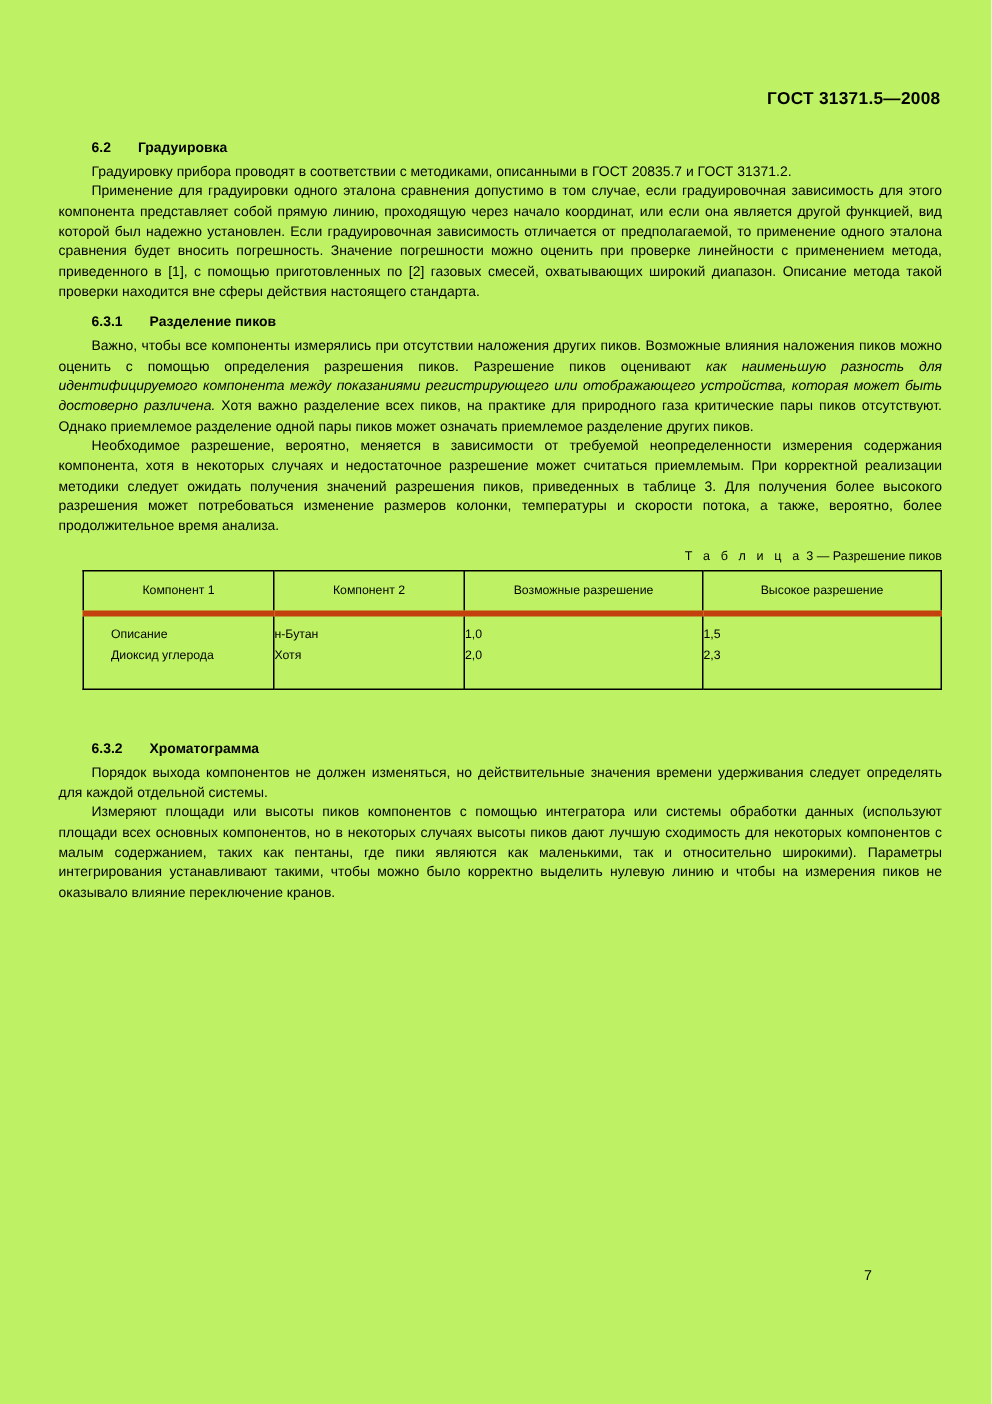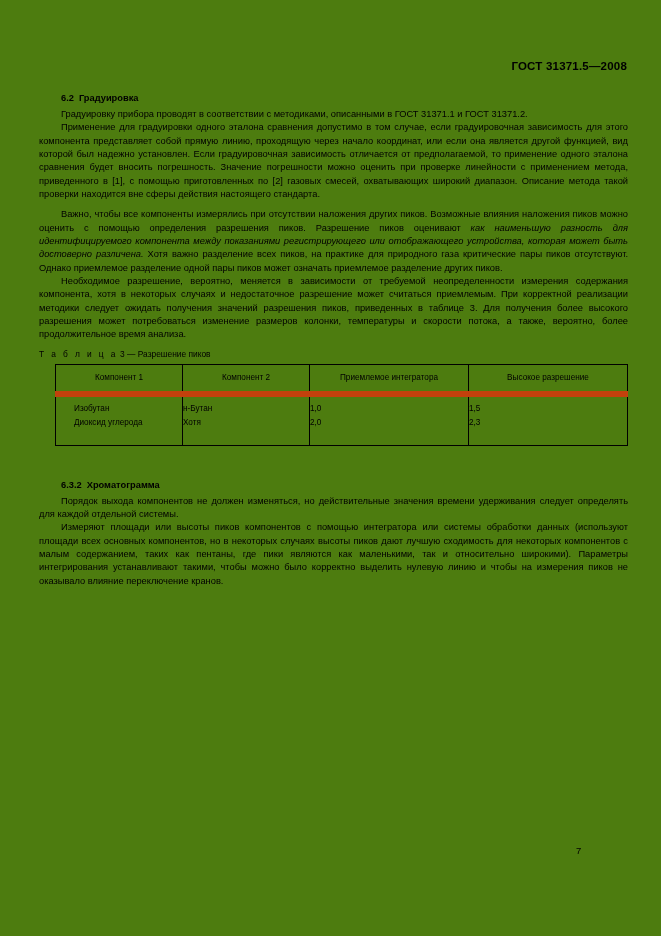--- a/index.html
+++ b/index.html
@@ -9,21 +9,21 @@
     background: #ffffff;
   }
   body {
     font-family: "Liberation Sans", sans-serif;
     color: #000000;
   }
   .page {
     position: relative;
     width: 661px;
     height: 936px;
-    background: #4d7c0f;
+    background: #bef264;
     overflow: hidden;
     box-sizing: border-box;
   }
 
   
   .page-header {
     position: absolute;
     top: 60px;
     right: 34px;
     font-size: 11.5px;
@@ -50,21 +50,21 @@
   .h2 {
     margin-top: 0;
     margin-bottom: 2px;
     padding-left: 22px;
   }
   .h3 {
     padding-left: 22px;
     margin-bottom: 2px;
   }
   .h2 .num, .h3 .num {
-    margin-right: 5px;
+    margin-right: 18px;
   }
 
   .sec-gap { height: 7px; }
 
   p.para {
     margin: 0;
     padding: 0;
     font-size: 9.3px;
     line-height: 13.35px;
     text-align: justify;
@@ -75,20 +75,21 @@
   p.para em {
     font-style: italic;
   }
 
   
   .table-caption {
     font-size: 8.4px;
     margin: 0;
     padding: 0;
     white-space: nowrap;
+    text-align: right;
   }
   .table-caption .tword {
     letter-spacing: 2.4px;
   }
   .table-wrap {
     margin-top: 5px;
     padding-left: 16px;
   }
   table.gost {
     border-collapse: collapse;
@@ -99,21 +100,21 @@
   table.gost td {
     border: 1px solid #000000;
     font-weight: normal;
     font-size: 8.2px;
     padding: 0;
     vertical-align: middle;
   }
   table.gost thead th {
     text-align: center;
     height: 26px;
-    border-bottom: 6px solid #c2410c;
+    border-bottom: 4px solid #c2410c;
     padding: 0 4px;
   }
   table.gost tbody td {
     border-top: none;
     border-bottom: none;
     height: 14px;
     line-height: 14px;
   }
   table.gost tbody tr:first-child td { padding-top: 5px; }
   table.gost tbody tr:last-child td { padding-bottom: 0; }
@@ -138,26 +139,29 @@
 
 <div class="page">
 
   <div class="page-header">ГОСТ 31371.5—2008</div>
 
   <div class="content">
 
     <div class="h2">
       <span class="num">6.2</span><span>Градуировка</span>
     </div>
-    <p class="para">Градуировку прибора проводят в соответствии с методиками, описанными в ГОСТ 31371.1 и ГОСТ 31371.2.</p>
+    <p class="para">Градуировку прибора проводят в соответствии с методиками, описанными в ГОСТ 20835.7 и ГОСТ 31371.2.</p>
     <p class="para">Применение для градуировки одного эталона сравнения допустимо в том случае, если градуировочная зависимость для этого компонента представляет собой прямую линию, проходящую через начало координат, или если она является другой функцией, вид которой был надежно установлен. Если градуировочная зависимость отличается от предполагаемой, то применение одного эталона сравнения будет вносить погрешность. Значение погрешности можно оценить при проверке линейности с применением метода, приведенного в [1], с помощью приготовленных по [2] газовых смесей, охватывающих широкий диапазон. Описание метода такой проверки находится вне сферы действия настоящего стандарта.</p>
 
     <div class="sec-gap"></div>
 
 
+    <div class="h3">
+      <span class="num">6.3.1</span><span>Разделение пиков</span>
+    </div>
 
     <p class="para"><span>Важно, чтобы все компоненты измерялись при отсутствии наложения других пиков. Возможные влияния наложения пиков можно оценить с помощью определения разрешения пиков. Разрешение пиков оценивают </span><em>как наименьшую разность для идентифицируемого компонента между показаниями регистрирующего или отображающего устройства, которая может быть достоверно различена.</em><span> Хотя важно разделение всех пиков, на практике для природного газа критические пары пиков отсутствуют. Однако приемлемое разделение одной пары пиков может означать приемлемое разделение других пиков.</span></p>
 
     <p class="para">Необходимое разрешение, вероятно, меняется в зависимости от требуемой неопределенности измерения содержания компонента, хотя в некоторых случаях и недостаточное разрешение может считаться приемлемым. При корректной реализации методики следует ожидать получения значений разрешения пиков, приведенных в таблице 3. Для получения более высокого разрешения может потребоваться изменение размеров колонки, температуры и скорости потока, а также, вероятно, более продолжительное время анализа.</p>
 
     <div class="sec-gap"></div>
 
     <div class="table-caption">
       <span class="tword">Т а б л и ц а</span>
       <span>3 — Разрешение пиков</span>
@@ -168,27 +172,27 @@
         <colgroup>
           <col style="width:127px">
           <col style="width:127px">
           <col style="width:159px">
           <col style="width:159px">
         </colgroup>
         <thead>
           <tr>
             <th>Компонент 1</th>
             <th>Компонент 2</th>
-            <th>Приемлемое интегратора</th>
+            <th>Возможные разрешение</th>
             <th>Высокое разрешение</th>
           </tr>
         </thead>
         <tbody>
           <tr>
-            <td class="c1">Изобутан</td>
+            <td class="c1">Описание</td>
             <td class="c2">н-Бутан</td>
             <td class="cnum">1,0</td>
             <td class="cnum">1,5</td>
           </tr>
           <tr>
             <td class="c1">Диоксид углерода</td>
             <td class="c2">Хотя</td>
             <td class="cnum">2,0</td>
             <td class="cnum">2,3</td>
           </tr>

